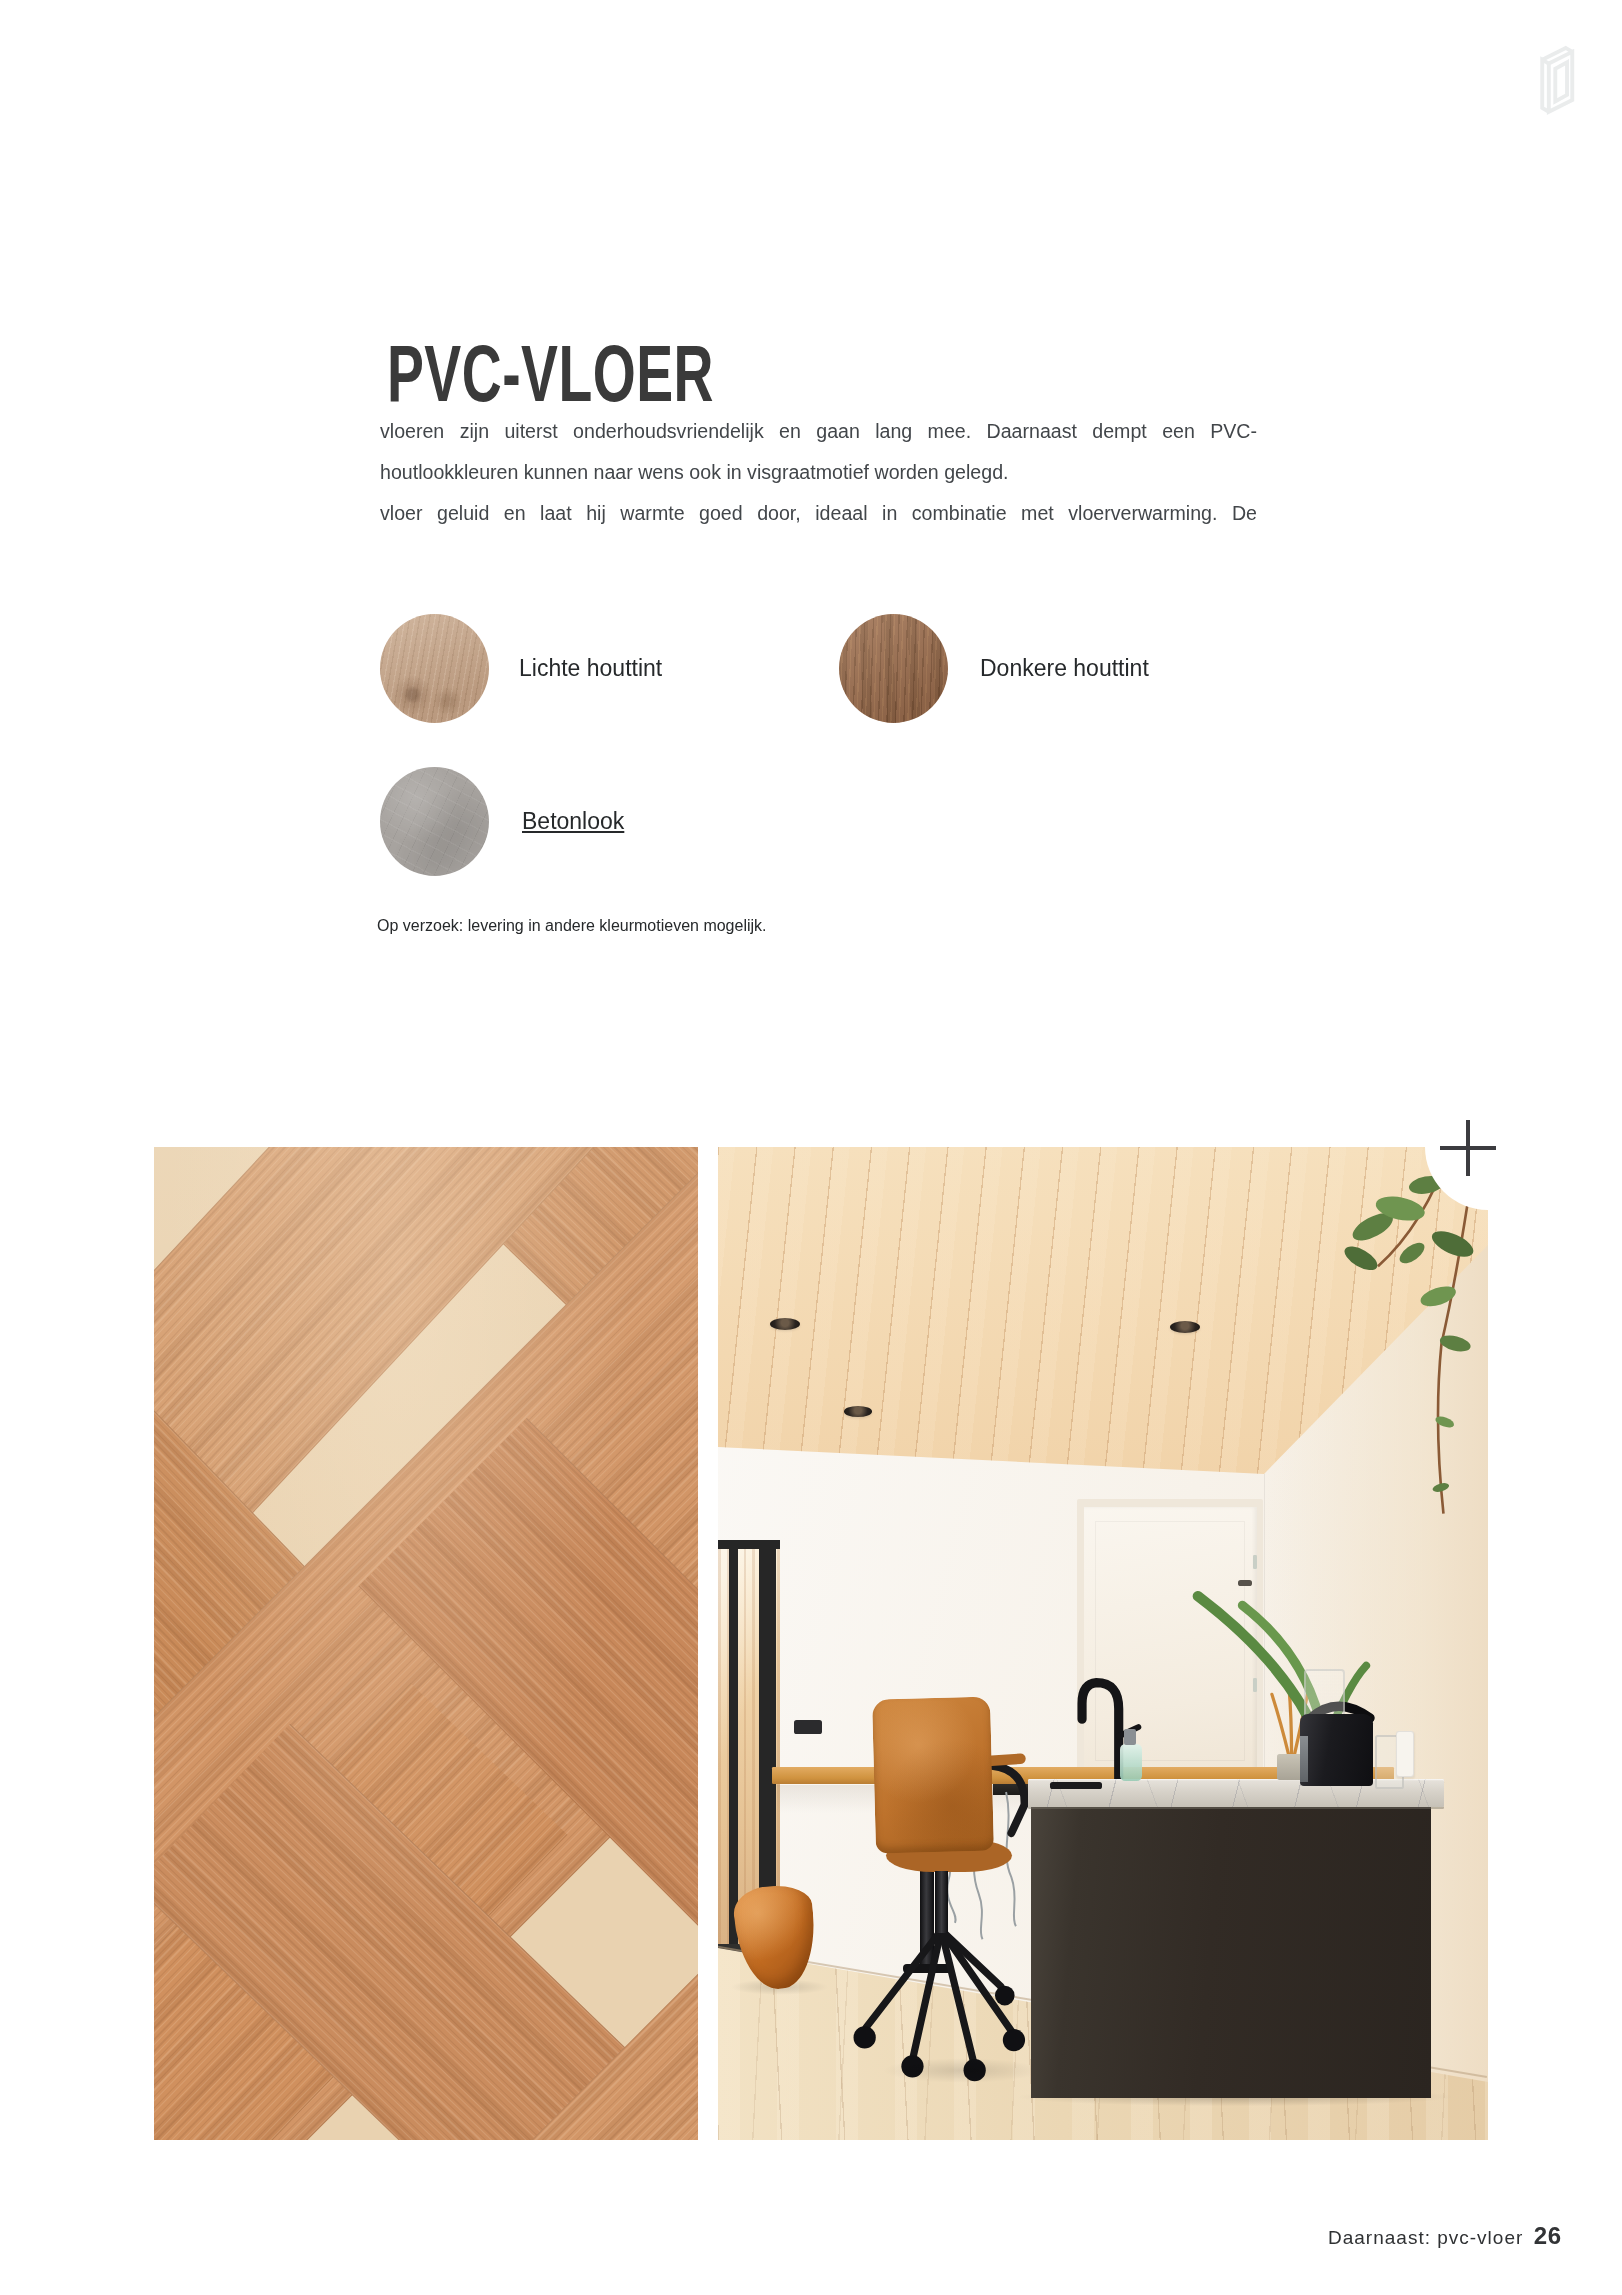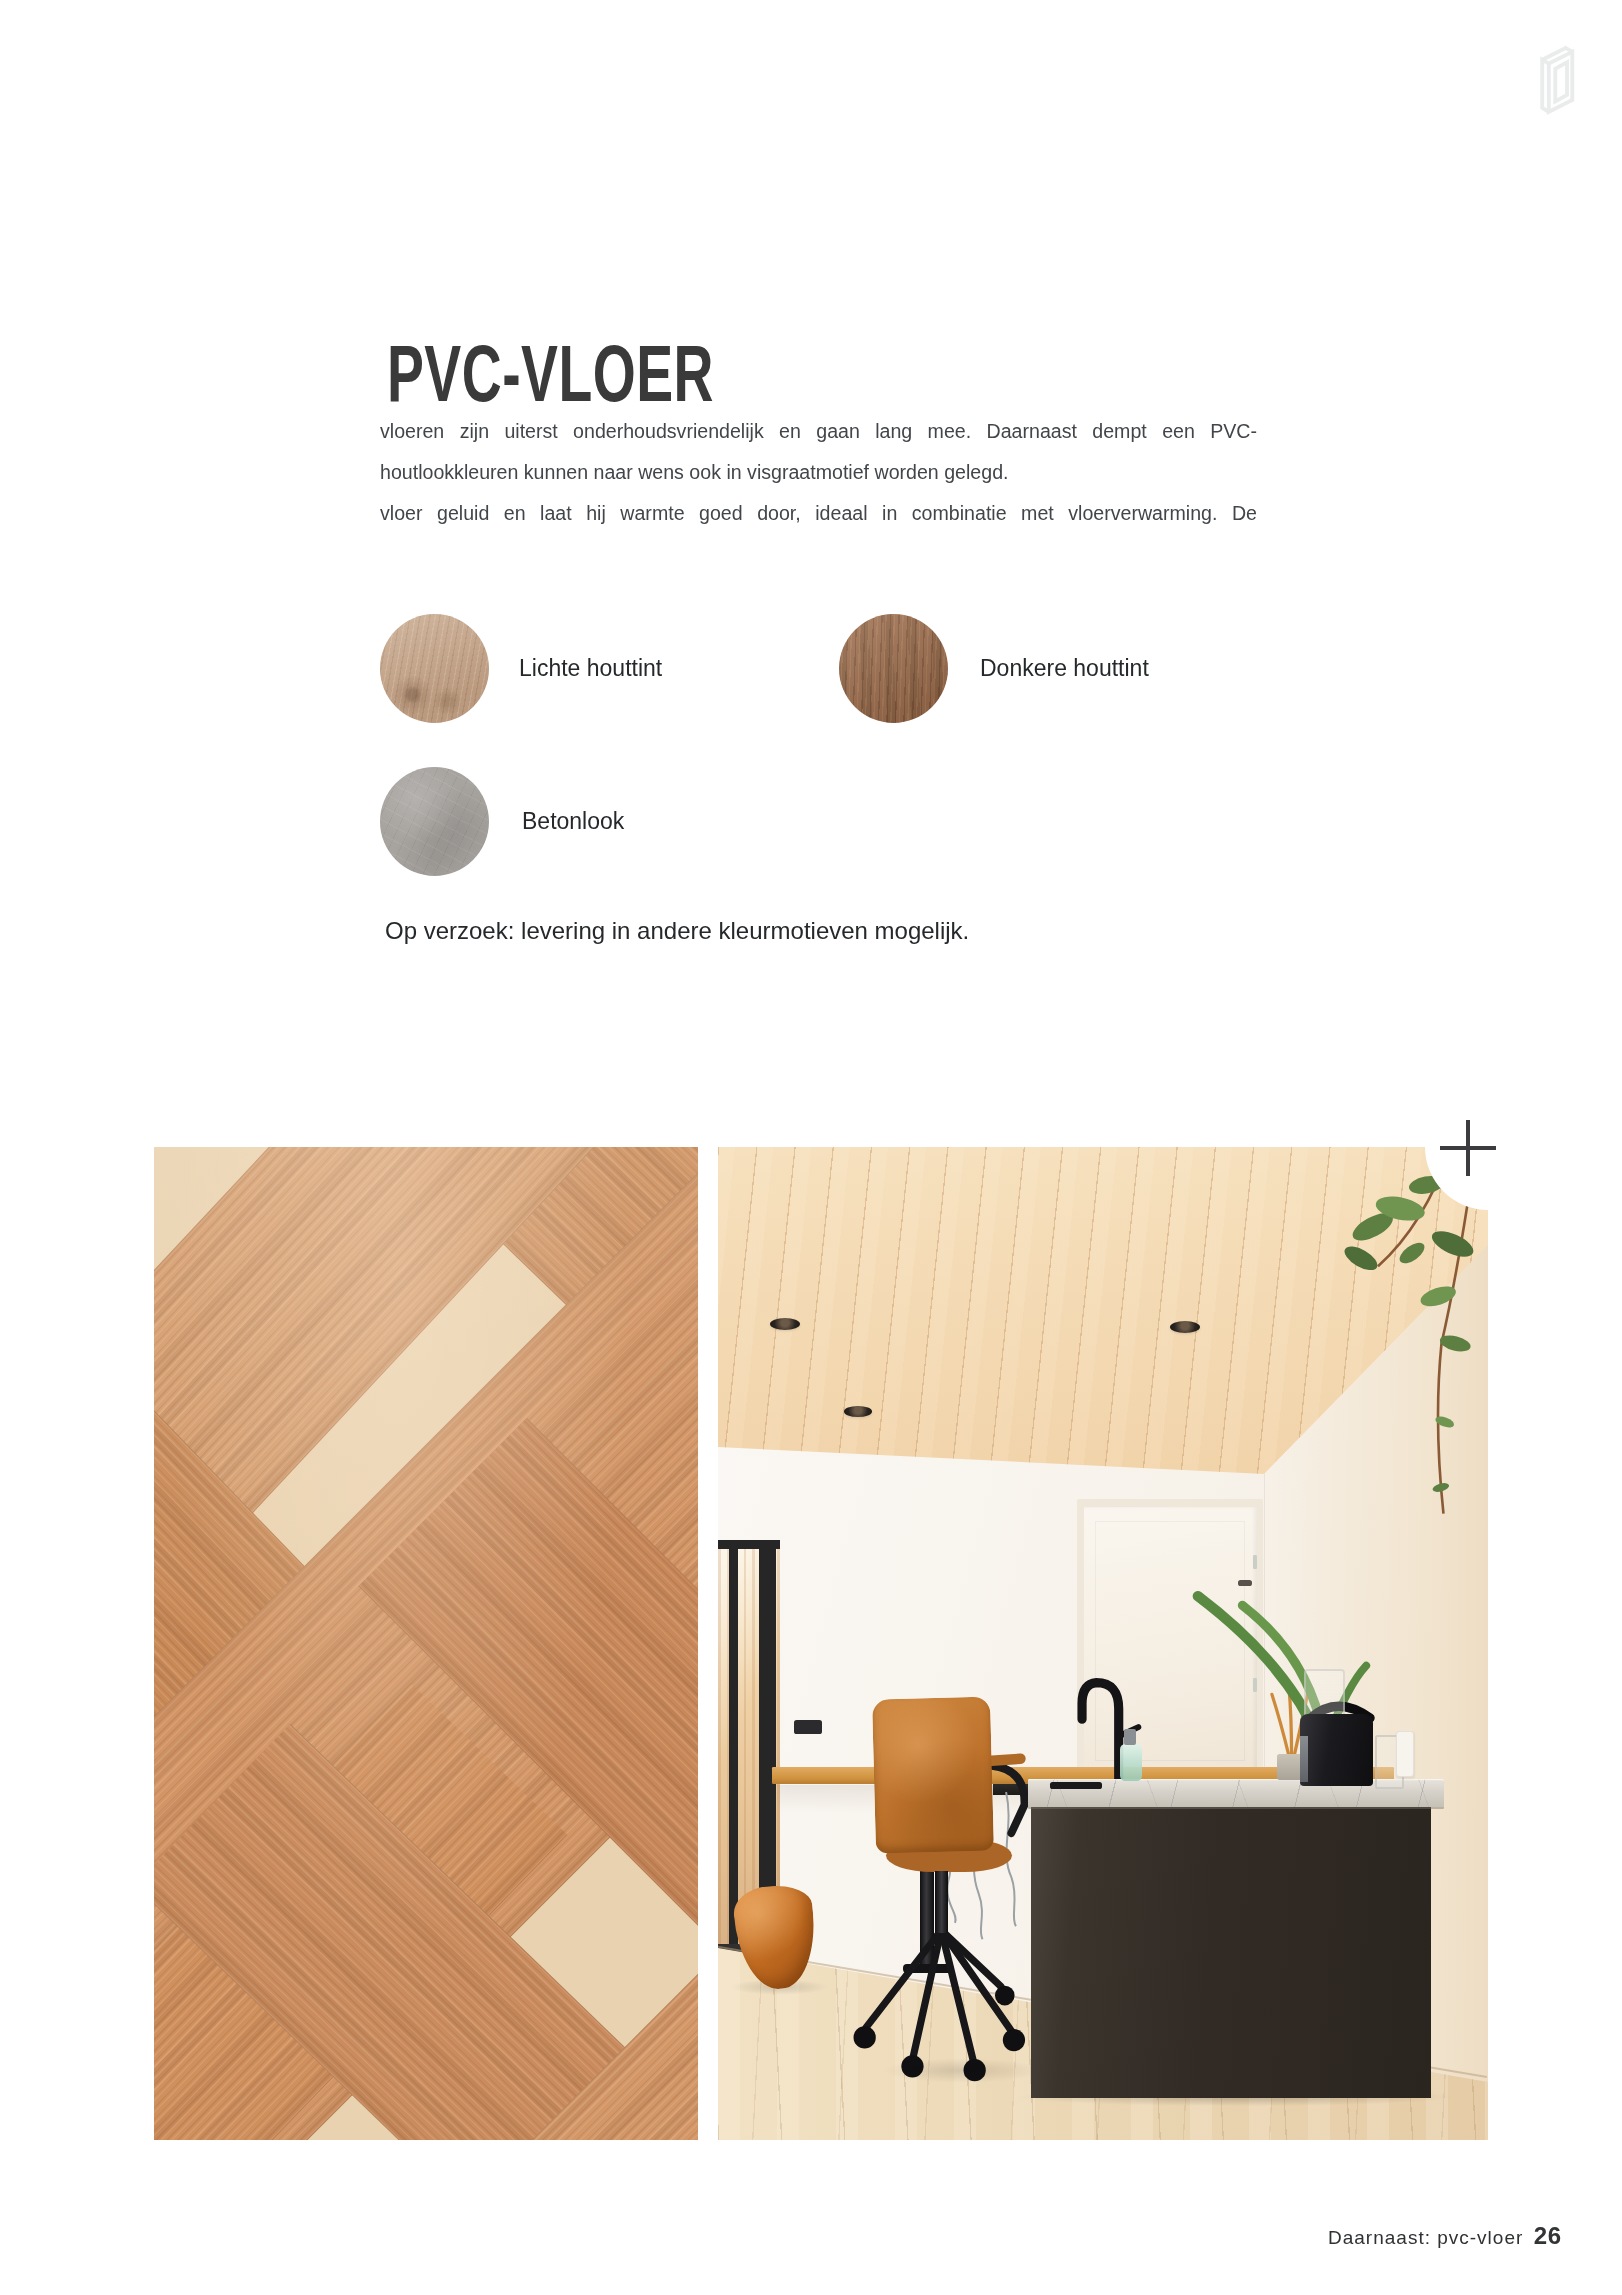--- a/index.html
+++ b/index.html
@@ -31,21 +31,21 @@
      linear-gradient(150deg, rgba(255,230,205,.18), rgba(70,42,22,.18) 80%),
      repeating-linear-gradient(92deg, rgba(70,42,22,.30) 0 1.3px, transparent 1.3px 3.9px, rgba(200,152,108,.28) 3.9px 5.2px, transparent 5.2px 8.5px),
      repeating-linear-gradient(88deg, rgba(60,35,18,.14) 0 9.2px, transparent 9.2px 24px);}
   .tex-beton{background-image:
      radial-gradient(circle at 32% 28%, rgba(255,255,255,.16), transparent 42%),
      radial-gradient(circle at 72% 58%, rgba(0,0,0,.09), transparent 45%),
      radial-gradient(circle at 48% 86%, rgba(0,0,0,.07), transparent 36%),
      repeating-linear-gradient(115deg, rgba(0,0,0,.05) 0 0.7px, transparent 0.7px 10.5px),
      repeating-linear-gradient(28deg, rgba(255,255,255,.06) 0 1.3px, transparent 1.3px 12.4px);}
 
-  .note{position:absolute;left:377px;top:917px;font-size:24px;color:#26292b;margin-left:8px;}
+  .note{position:absolute;left:377px;top:917px;font-size:16px;color:#26292b;}
 
   
   .photo{position:absolute;top:1147px;height:993px;overflow:hidden;background:#e9d2b0;}
   .photo-left{left:154px;width:544px;}
   .photo-right{left:718px;width:770px;background:#f7f3ec;}
 
   
   .plank{position:absolute;border-top:1.3px solid rgba(125,75,40,.28);
     border-bottom:1.3px solid rgba(125,75,40,.28);
     background-image:
@@ -198,21 +198,21 @@
   <span class="sw-label" style="left:519px;top:657px;">Lichte houttint</span>
 
   <div class="sw" style="left: 839px; top: 614px; background-color: rgb(155, 112, 82);">
     <div class="sw-tex tex-dark"></div>
   </div>
   <span class="sw-label" style="left:980px;top:657px;">Donkere houttint</span>
 
   <div class="sw" style="left: 380px; top: 767px; background-color: rgb(167, 163, 159);">
     <div class="sw-tex tex-beton"></div>
   </div>
-  <span class="sw-label" style="left:522px;top:810px;">Betonlook</span>
+  <span class="sw-label" style="left:522px;top:810px;text-decoration:underline;">Betonlook</span>
 
   <div class="note">Op verzoek: levering in andere kleurmotieven mogelijk.</div>
 
   <div class="photo photo-left">
     <div class="plank pc1" style="left:85px;top:0px;width:916px;height:236px;margin-left:-458px;margin-top:-118px;transform:translate(458px,118px) rotate(44deg);"></div>
     <div class="plank pc2" style="left:-340px;top:52px;width:916px;height:236px;transform:rotate(-47deg);"></div>
     <div class="plank pc3" style="left:-366px;top:340px;width:785px;height:222px;transform:rotate(46deg);"></div>
     <div class="plank pc4" style="left:-275px;top:340px;width:1178px;height:406px;transform:rotate(-45deg);"></div>
     <div class="plank pc5" style="left:164px;top:537px;width:851px;height:236px;transform:rotate(45deg);"></div>
     <div class="plank pc6" style="left:-275px;top:762px;width:720px;height:216px;transform:rotate(-46deg);"></div>

